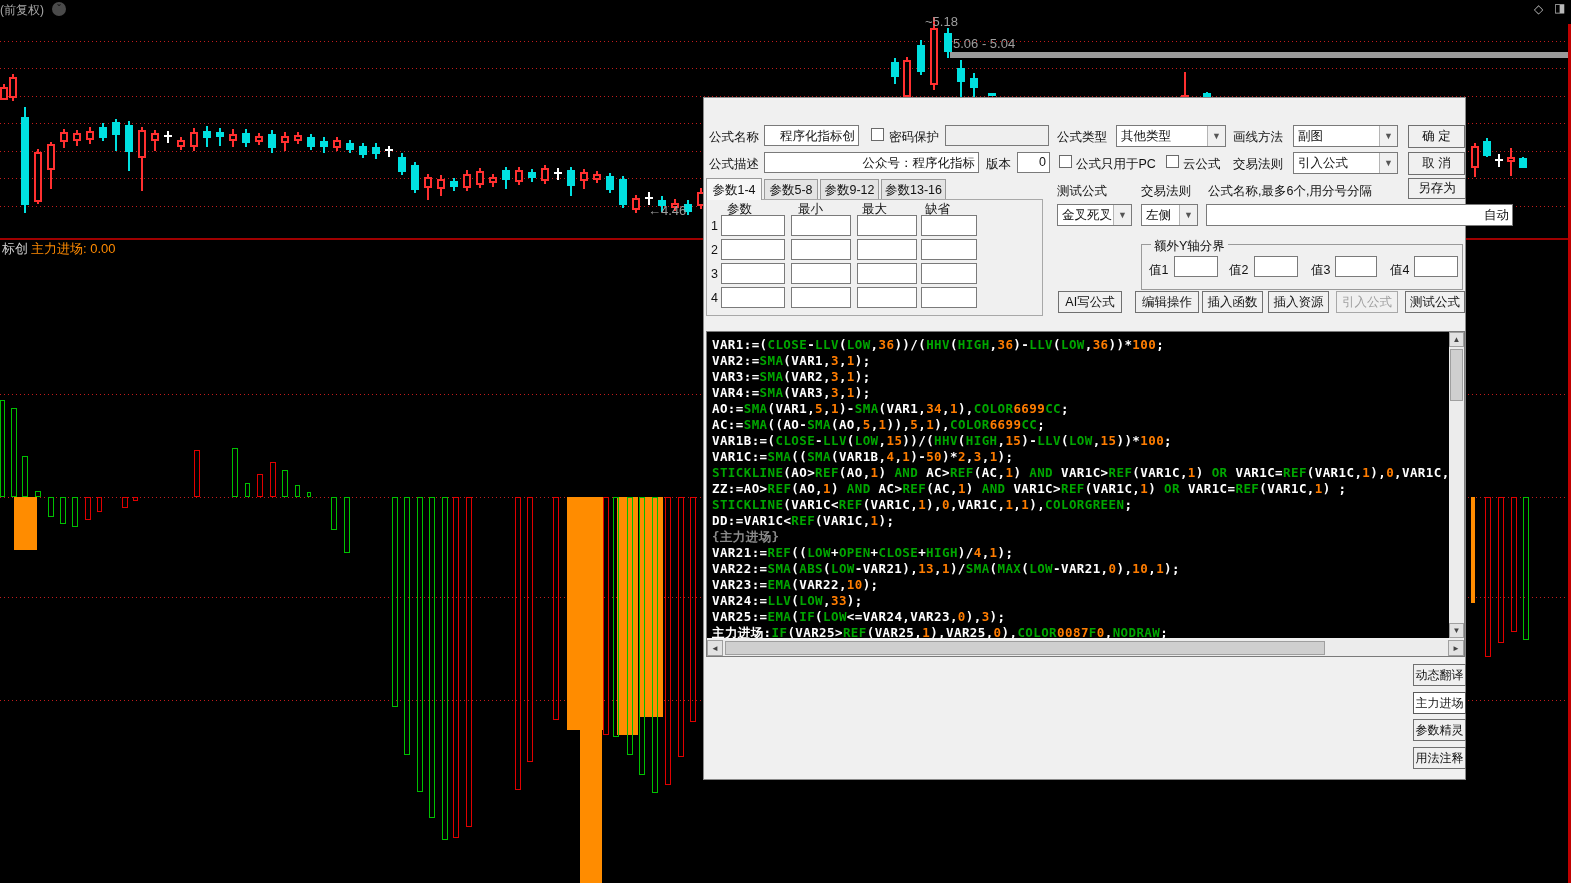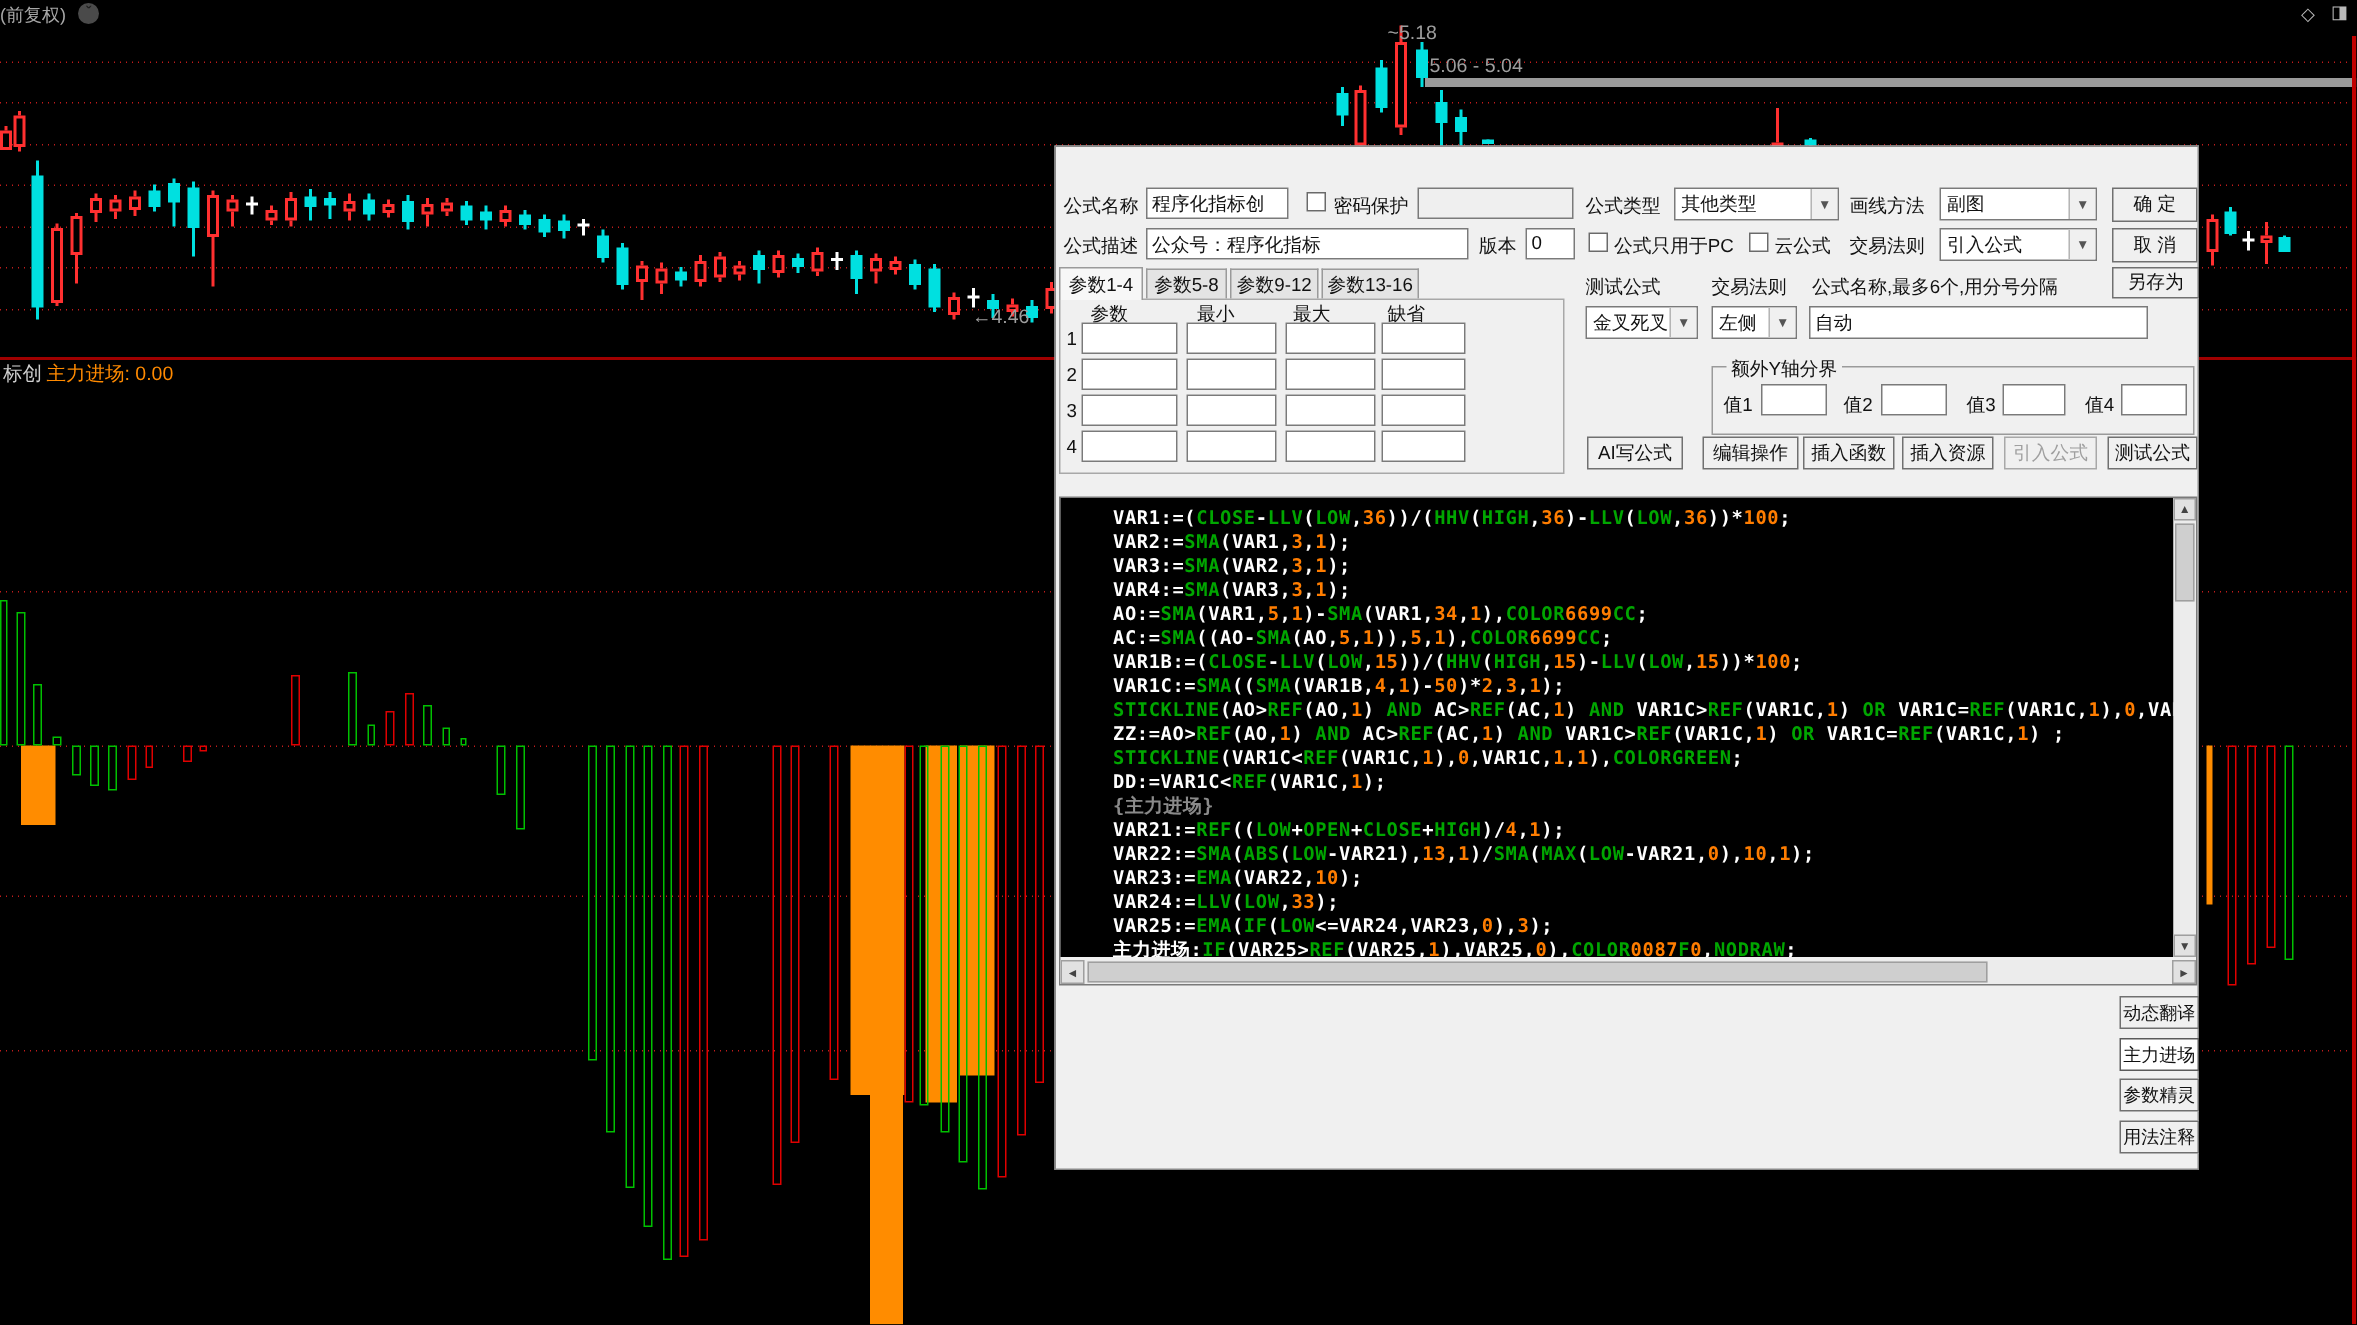--- a/index.html
+++ b/index.html
@@ -21,42 +21,42 @@
          font-size:10px;text-align:center;line-height:13px;font-weight:bold;}
   .win-icon{position:absolute;color:#b9b9b9;font-size:12px;}
   
   #dialog{position:absolute;left:703px;top:97px;width:763px;height:683px;background:#f0f0f0;
           border:1px solid #8a8a8a;box-sizing:border-box;font-size:12.5px;color:#111;}
   #titlebar{position:absolute;left:0;top:0;width:100%;height:22px;background:#a82c3c;color:#fff;}
   #titlebar .ttl{position:absolute;left:8px;top:4px;font-size:12.5px;font-weight:bold;}
   .cap-btn{position:absolute;top:3px;width:16px;height:16px;color:#fff;text-align:center;line-height:16px;font-size:12px;cursor:default;}
   .lbl{position:absolute;white-space:nowrap;color:#111;}
   .box{position:absolute;background:#fff;border:1px solid #7a7a7a;box-sizing:border-box;
-       padding:2px 3px;white-space:nowrap;overflow:hidden;font-size:12.5px;}
+       padding:2px 3px;white-space:nowrap;overflow:hidden;font-size:12.5px;text-align:right;}
   .box.disabled{background:#efefef;}
   .chk{position:absolute;width:13px;height:13px;background:#fff;border:1px solid #6a6a6a;box-sizing:border-box;}
   .combo{position:absolute;background:#fff;border:1px solid #7a7a7a;box-sizing:border-box;overflow:hidden;}
   .combo .val{position:absolute;left:4px;top:2px;white-space:nowrap;}
   .combo .arr{position:absolute;right:0;top:0;bottom:0;width:17px;background:#f0f0f0;border-left:1px solid #b5b5b5;
               color:#555;font-size:9px;text-align:center;line-height:20px;}
   .btn{position:absolute;background:#f0f0f0;border:1px solid #707070;box-sizing:border-box;
        text-align:center;color:#111;overflow:hidden;white-space:nowrap;}
   .btn.active{background:#fff;border:1px solid #5a5a5a;}
   .btn.disabled{color:#9f9f9f;border-color:#a8a8a8;}
   .tab{position:absolute;background:#e4e4e4;border:1px solid #9a9a9a;box-sizing:border-box;text-align:center;
        border-bottom:none;}
   .tab.active{background:#f7f7f7;z-index:2;}
   .panel{position:absolute;border:1px solid #a8a8a8;box-sizing:border-box;background:#f0f0f0;}
   .groupbox{position:absolute;border:1px solid #9a9a9a;box-sizing:border-box;}
   .legend{position:absolute;background:#f0f0f0;padding:0 3px;white-space:nowrap;}
   
   #code-wrap{position:absolute;left:2px;top:233px;width:759px;height:326px;border:1px solid #7a7a7a;box-sizing:border-box;background:#f0f0f0;}
   #code-area{position:absolute;left:0;top:0;width:742px;height:306px;background:#000;overflow:hidden;}
   #code-lines{position:absolute;left:5px;top:5px;font-family:"DejaVu Sans Mono",monospace;
-              font-size:12.5px;font-weight:bold;line-height:16px;letter-spacing:.4px;white-space:pre;margin-left:30px;}
+              font-size:12.5px;font-weight:bold;line-height:16px;letter-spacing:.4px;white-space:pre;}
   .tk-w{color:#ffffff}.tk-k{color:#00a600}.tk-n{color:#ff7d00}.tk-c{color:#8a8a8a}
   .sbar{position:absolute;background:#ececec;}
   .sbtn{position:absolute;background:#e2e2e2;border:1px solid #9f9f9f;box-sizing:border-box;color:#444;
         font-size:8px;text-align:center;}
   .sthumb{position:absolute;background:#cfcfcf;border:1px solid #9f9f9f;box-sizing:border-box;}
   #test-output{position:absolute;left:2px;top:561px;width:703px;height:116px;background:#fff;
                border:1px solid #7a7a7a;box-sizing:border-box;font-size:13px;color:#000;padding:5px 7px;}
 </style>
 </head>
 <body>
@@ -336,21 +336,21 @@
     <div id="param-grid"></div>
 
     <div class="combo" style="left:353px;top:106px;width:75px;height:22px">
       <span class="val">金叉死叉</span>
       <span class="arr">▼</span>
     </div>
     <div class="combo" style="left:437px;top:106px;width:57px;height:22px">
       <span class="val">左侧</span>
       <span class="arr">▼</span>
     </div>
-    <div class="box" style="left:502px;top:106px;width:226px;height:22px">自动</div>
+    <div class="box" style="left:502px;top:106px;width:307px;height:22px">自动</div>
 
     <div class="groupbox" style="left:437px;top:146px;width:322px;height:46px"></div>
     <span class="legend" style="left:447px;top:140px">额外Y轴分界</span>
     <span class="lbl" style="left:445px;top:164px">值1</span>
     <div class="box" style="left:470px;top:158px;width:44px;height:21px"></div>
     <span class="lbl" style="left:525px;top:164px">值2</span>
     <div class="box" style="left:550px;top:158px;width:44px;height:21px"></div>
     <span class="lbl" style="left:607px;top:164px">值3</span>
     <div class="box" style="left:631px;top:158px;width:42px;height:21px"></div>
     <span class="lbl" style="left:686px;top:164px">值4</span>

